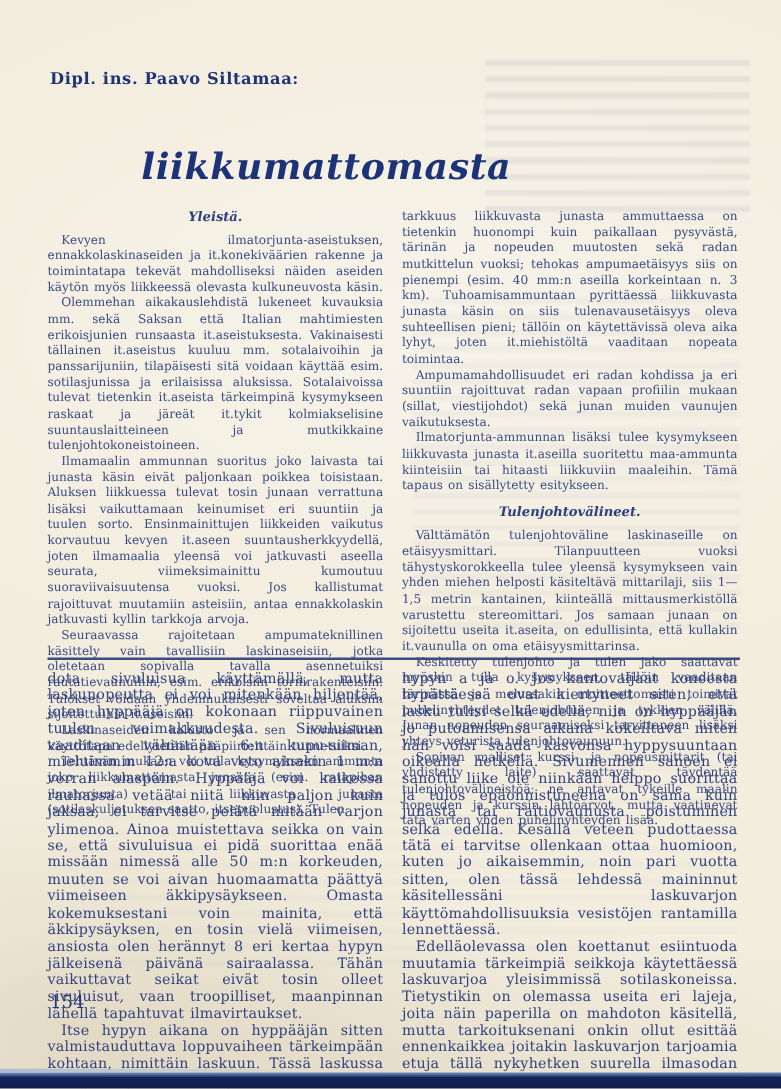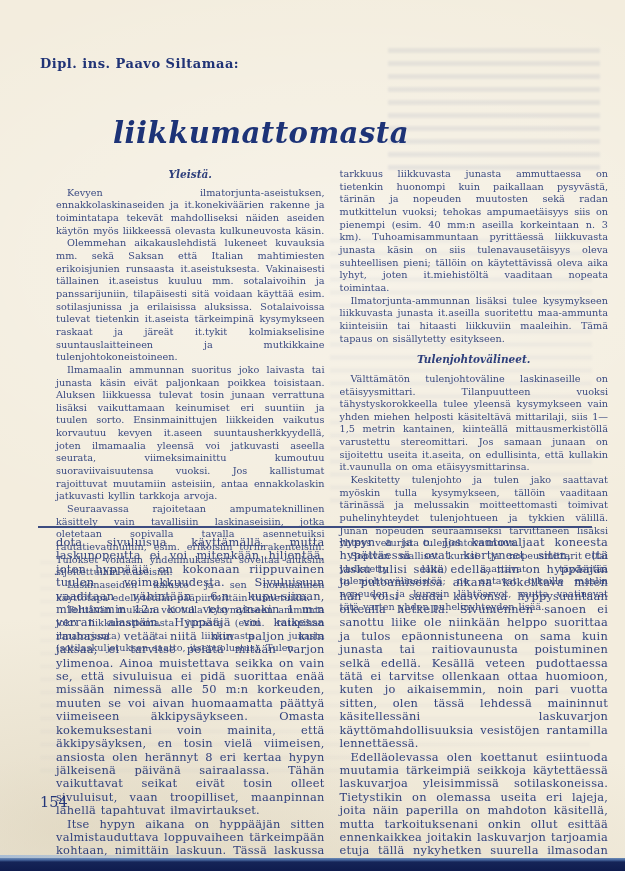--- a/index.html
+++ b/index.html
@@ -35,21 +35,21 @@
     position:absolute;left:40px;top:56px;
     font-size:13px;font-weight:bold;color:#203376;
     letter-spacing:0.5px;
   }
   .title{
     position:absolute;left:113px;top:78px;width:500px;
     font-style:italic;font-weight:bold;color:#1d3377;
     font-size:29px;line-height:37px;letter-spacing:0.5px;
   }
   .columns{
-    position:absolute;left:56px;width:552px;
+    position:absolute;left:38px;width:552px;
     display:flex;gap:15px;
   }
   .cols-top{top:168px;height:352px;}
   .cols-bottom{top:536px;height:268px;}
   .col{flex:1 1 0;min-width:0;}
   .cols-top .col{
     font-size:9.7px;line-height:12.65px;text-align:justify;
     color:#3a4a82;
   }
   .cols-bottom .col{
@@ -104,20 +104,21 @@
           <p>Olemmehan aikakauslehdistä lukeneet kuvauksia mm. sekä Saksan että Italian mahtimiesten erikoisjunien runsaasta it.aseistuksesta. Vakinaisesti tällainen it.aseistus kuuluu mm. sotalaivoihin ja panssarijuniin, tilapäisesti sitä voidaan käyttää esim. sotilasjunissa ja erilaisissa aluksissa. Sotalaivoissa tulevat tietenkin it.aseista tärkeimpinä kysymykseen raskaat ja järeät it.tykit kolmiakselisine suuntauslaitteineen ja mutkikkaine tulenjohtokoneistoineen.</p>
           <p>Ilmamaalin ammunnan suoritus joko laivasta tai junasta käsin eivät paljonkaan poikkea toisistaan. Aluksen liikkuessa tulevat tosin junaan verrattuna lisäksi vaikuttamaan keinumiset eri suuntiin ja tuulen sorto. Ensinmainittujen liikkeiden vaikutus korvautuu kevyen it.aseen suuntausherkkyydellä, joten ilmamaalia yleensä voi jatkuvasti aseella seurata, viimeksimainittu kumoutuu suoraviivaisuutensa vuoksi. Jos kallistumat rajoittuvat muutamiin asteisiin, antaa ennakkolaskin jatkuvasti kyllin tarkkoja arvoja.</p>
           <p>Seuraavassa rajoitetaan ampumateknillinen käsittely vain tavallisiin laskinaseisiin, jotka oletetaan sopivalla tavalla asennetuiksi rautatievaunuihin, esim. erikoisiin tornirakenteisiin. Tulokset voidaan yhdenmukaisesti soveltaa aluksiin sijoitettuihin it.aseisiin.</p>
           <p>Laskinaseiden kalusto ja sen normaalinen käyttötapa edellytetään pääpiirteittäin tunnetuiksi.</p>
           <p>Tehtävän mukaan voi tulla kysymykseen ammunta joko liikkumattomasta junasta (esim. ratapihan ilmatorjunta) tai liikkuvasta junasta (sotilaskuljetuksen saatto, itsepuolustus). Tulen</p>
         </div>
     </div>
     <div class="col">
       <div class="continued">
           <p>tarkkuus liikkuvasta junasta ammuttaessa on tietenkin huonompi kuin paikallaan pysyvästä, tärinän ja nopeuden muutosten sekä radan mutkittelun vuoksi; tehokas ampumaetäisyys siis on pienempi (esim. 40 mm:n aseilla korkeintaan n. 3 km). Tuhoamisammuntaan pyrittäessä liikkuvasta junasta käsin on siis tulenavausetäisyys oleva suhteellisen pieni; tällöin on käytettävissä oleva aika lyhyt, joten it.miehistöltä vaaditaan nopeata toimintaa.</p>
+          <p>Ampumamahdollisuudet eri radan kohdissa ja eri suuntiin rajoittuvat radan vapaan profiilin mukaan (sillat, viestijohdot) sekä junan muiden vaunujen vaikutuksesta.</p>
           <p>Ilmatorjunta-ammunnan lisäksi tulee kysymykseen liikkuvasta junasta it.aseilla suoritettu maa-ammunta kiinteisiin tai hitaasti liikkuviin maaleihin. Tämä tapaus on sisällytetty esitykseen.</p>
         </div>
       <h4 class="sec-heading mid">Tulenjohtovälineet.</h4>
       <div>
           <p>Välttämätön tulenjohtoväline laskinaseille on etäisyysmittari. Tilanpuutteen vuoksi tähystyskorokkeella tulee yleensä kysymykseen vain yhden miehen helposti käsiteltävä mittarilaji, siis 1—1,5 metrin kantainen, kiinteällä mittausmerkistöllä varustettu stereomittari. Jos samaan junaan on sijoitettu useita it.aseita, on edullisinta, että kullakin it.vaunulla on oma etäisyysmittarinsa.</p>
           <p>Keskitetty tulenjohto ja tulen jako saattavat myöskin tulla kysymykseen, tällöin vaaditaan tärinässä ja melussakin moitteettomasti toimivat puhelinyhteydet tulenjohtueen ja tykkien välillä. Junan nopeuden seuraamiseksi tarvittaneen lisäksi yhteys veturista tulenjohtovaunuun.</p>
           <p>Sopivan malliset kurssi- ja nopeusmittarit (tai yhdistetty laite) saattavat täydentää tulenjohtovälineistöä; ne antavat tykeille maalin nopeuden ja kurssin lähtöarvot, mutta vaatinevat tätä varten yhden puhelinyhteyden lisää.</p>
         </div>
     </div>
   </div>

